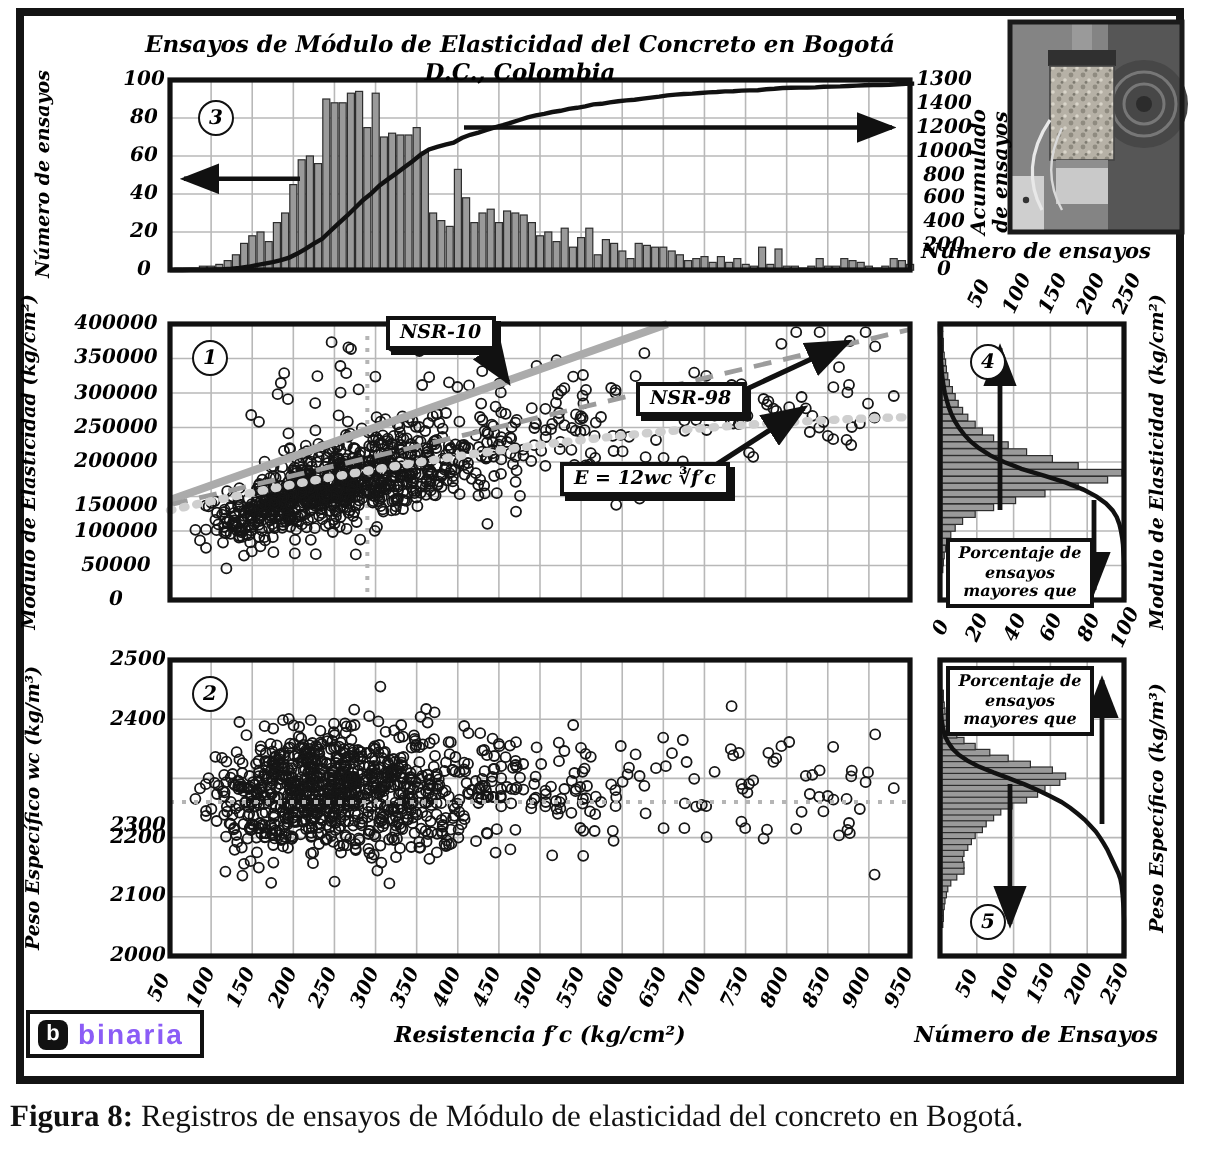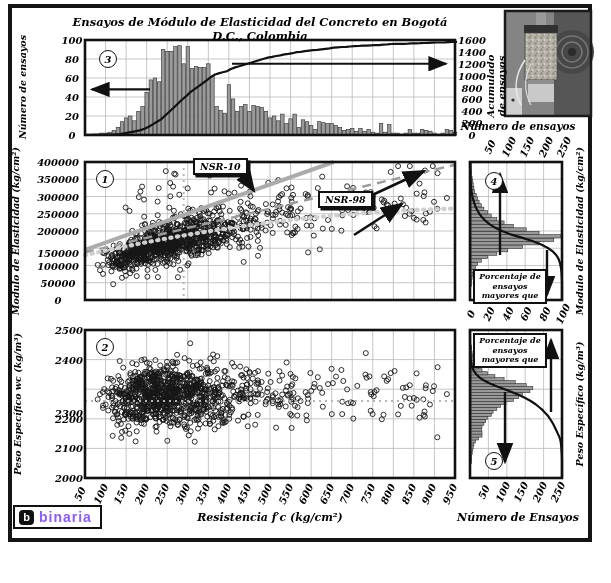--- a/index.html
+++ b/index.html
@@ -2569,43 +2569,45 @@
   <div class="vlab" style="left:579px;top:231px">Modulo de Elasticidad (kg/cm²)</div>
   <div class="vlab" style="left:17px;top:404px">Peso Específico wc (kg/m³)</div>
   <div class="vlab" style="left:579px;top:404px">Peso Específico (kg/m³)</div>
 
   <div class="lab axlab" style="left:150px;top:511px;width:240px">Resistencia f′c (kg/cm²)</div>
   <div class="lab axlab" style="left:448px;top:511px;width:140px">Número de Ensayos</div>
   <div class="lab axlab" style="left:455px;top:120px;width:126px;font-size:10.5px">Número de ensayos</div>
 
   <div class="annbox" style="left:193px;top:158px">NSR-10</div>
   <div class="annbox" style="left:318px;top:191px">NSR-98</div>
+  <div class="annbox" style="left:280px;top:231px">E = 12wc ∛f′c</div>
   <div class="pctbox" style="left:473px;top:269px">Porcentaje de ensayos mayores que</div>
   <div class="pctbox" style="left:473px;top:333px">Porcentaje de ensayos mayores que</div>
 
   <div id="logo">
     <span class="ic">b</span>
     <span class="tx">binaria</span>
   </div>
 
+  <div class="caption"><b>Figura 8:</b> <span>Registros de ensayos de Módulo de elasticidad del concreto en Bogotá.</span></div>
 <div class="lab tick" style="left: 72px; top: 135px; transform: translate(-50%, -50%);">0</div>
     <div class="lab tick" style="left: 72px; top: 116px; transform: translate(-50%, -50%);">20</div>
     <div class="lab tick" style="left: 72px; top: 97px; transform: translate(-50%, -50%);">40</div>
     <div class="lab tick" style="left: 72px; top: 78px; transform: translate(-50%, -50%);">60</div>
     <div class="lab tick" style="left: 72px; top: 59px; transform: translate(-50%, -50%);">80</div>
     <div class="lab tick" style="left: 72px; top: 40px; transform: translate(-50%, -50%);">100</div>
     <div class="lab tick" style="left: 472px; top: 135px; transform: translate(-50%, -50%);">0</div>
     <div class="lab tick" style="left: 472px; top: 123.125px; transform: translate(-50%, -50%);">200</div>
     <div class="lab tick" style="left: 472px; top: 111.25px; transform: translate(-50%, -50%);">400</div>
     <div class="lab tick" style="left: 472px; top: 99.375px; transform: translate(-50%, -50%);">600</div>
     <div class="lab tick" style="left: 472px; top: 87.5px; transform: translate(-50%, -50%);">800</div>
     <div class="lab tick" style="left: 472px; top: 75.625px; transform: translate(-50%, -50%);">1000</div>
     <div class="lab tick" style="left: 472px; top: 63.75px; transform: translate(-50%, -50%);">1200</div>
     <div class="lab tick" style="left: 472px; top: 51.875px; transform: translate(-50%, -50%);">1400</div>
-    <div class="lab tick" style="left: 472px; top: 40px; transform: translate(-50%, -50%);">1600</div>
+    <div class="lab tick" style="left: 472px; top: 40px; transform: translate(-50%, -50%);">1300</div>
     <div class="lab tick" style="left: 58px; top: 300px; transform: translate(-50%, -50%);">0</div>
     <div class="lab tick" style="left: 58px; top: 282.75px; transform: translate(-50%, -50%);">50000</div>
     <div class="lab tick" style="left: 58px; top: 265.5px; transform: translate(-50%, -50%);">100000</div>
     <div class="lab tick" style="left: 58px; top: 253px; transform: translate(-50%, -50%);">150000</div>
     <div class="lab tick" style="left: 58px; top: 231px; transform: translate(-50%, -50%);">200000</div>
     <div class="lab tick" style="left: 58px; top: 213.75px; transform: translate(-50%, -50%);">250000</div>
     <div class="lab tick" style="left: 58px; top: 196.5px; transform: translate(-50%, -50%);">300000</div>
     <div class="lab tick" style="left: 58px; top: 179.25px; transform: translate(-50%, -50%);">350000</div>
     <div class="lab tick" style="left: 58px; top: 162px; transform: translate(-50%, -50%);">400000</div>
     <div class="lab tick" style="left: 69px; top: 478px; transform: translate(-50%, -50%); text-align: right;">2000</div>

